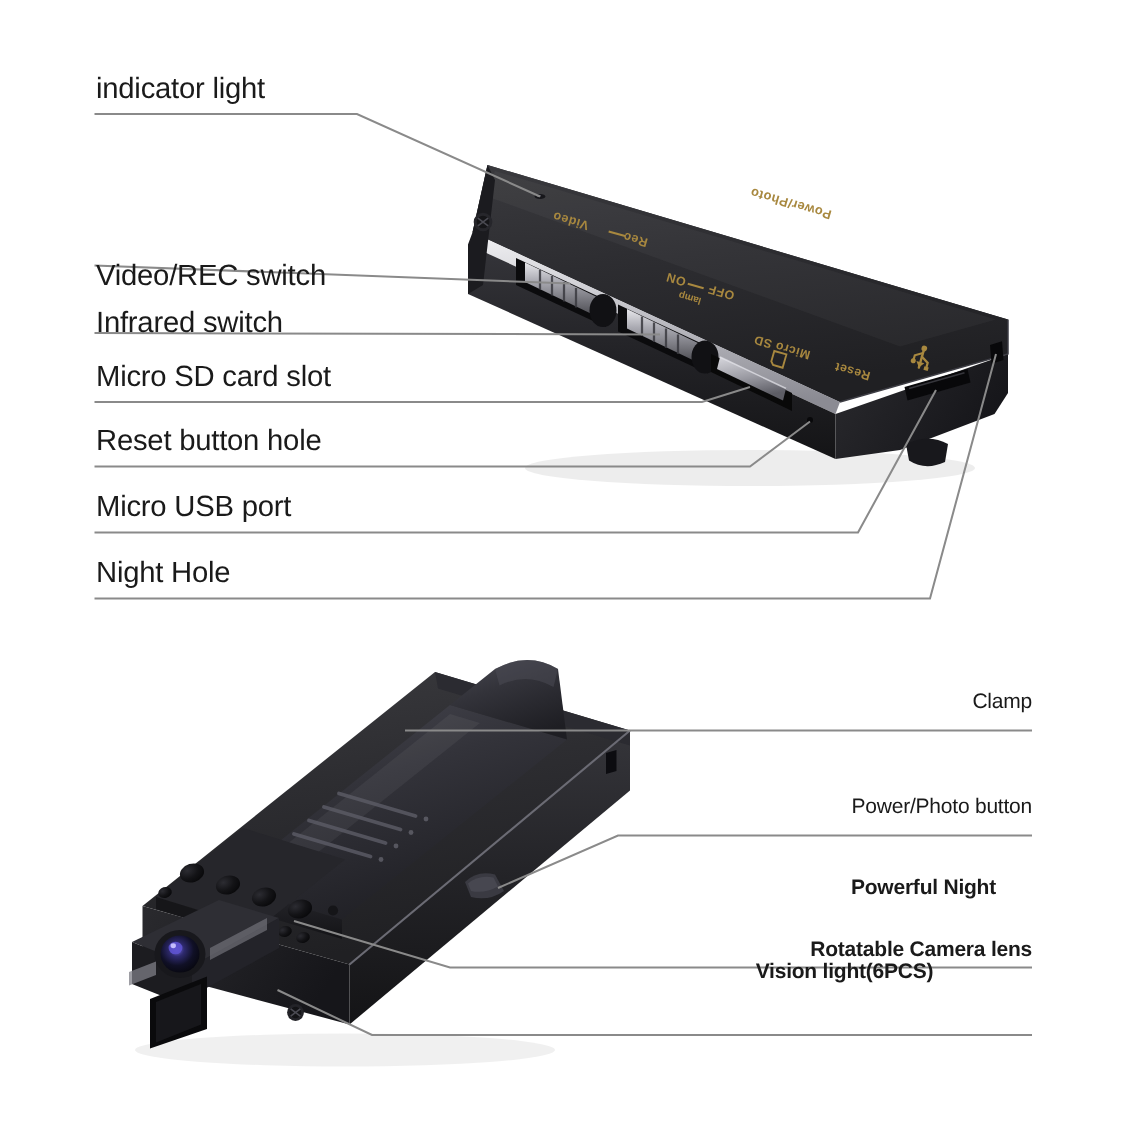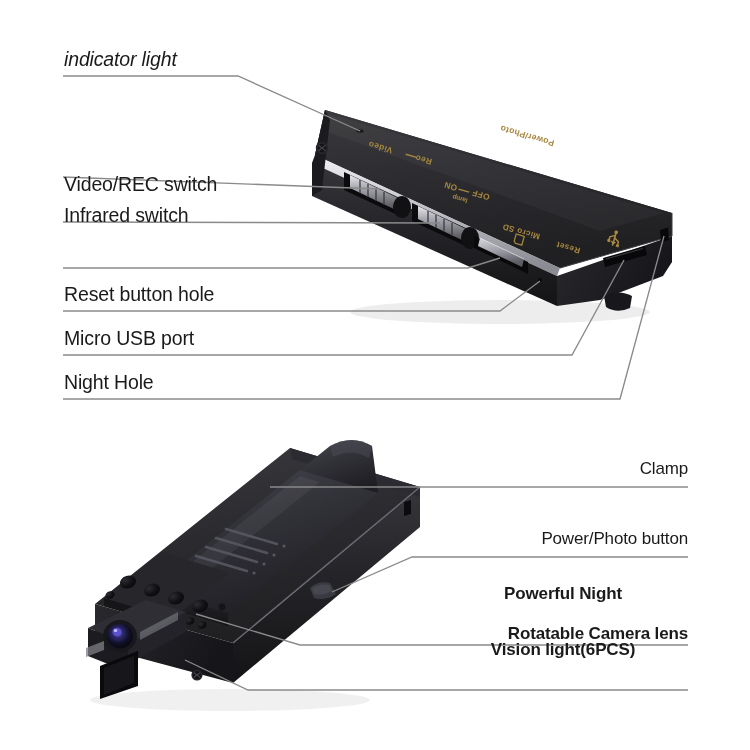--- a/index.html
+++ b/index.html
@@ -31,21 +31,21 @@
     font-family: "Liberation Sans", sans-serif;
     white-space: pre;
     line-height: 1.16;
   }
   .lbl-left {
     font-size: 19.5px;
     font-weight: 400;
     letter-spacing: -0.15px;
   }
   .lbl-right {
-    font-size: 17px;
+    font-size: 14px;
     font-weight: 400;
     letter-spacing: -0.15px;
     text-align: right;
   }
   .lbl-right.bold {
     font-weight: 700;
     text-align: center;
     line-height: 1.14;
   }
 </style>
@@ -326,36 +326,37 @@
       <path d="M 270,487 L 688,487"></path>
 
       <path d="M 332,592 L 412,557 L 688,557"></path>
 
       <path d="M 196,614 L 300,645 L 688,645"></path>
 
       <path d="M 185,660 L 248,690 L 688,690"></path>
     </g>
   </svg>
 
-  <div class="callout-label lbl-left" style="left:64px; top:48px;font-style:italic;">indicator light</div>
+  <div class="callout-label lbl-left" style="left:64px; top:48px;">indicator light</div>
 
   <div class="callout-label lbl-left" style="left:64px; top:149px;margin-top:24px;">Video/REC switch</div>
 
   <div class="callout-label lbl-left" style="left:64px; top:204px;">Infrared switch</div>
 
+  <div class="callout-label lbl-left" style="left:64px; top:240px;">Micro SD card slot</div>
 
   <div class="callout-label lbl-left" style="left:64px; top:283px;">Reset button hole</div>
 
   <div class="callout-label lbl-left" style="left:64px; top:327px;">Micro USB port</div>
 
   <div class="callout-label lbl-left" style="left:64px; top:371px;">Night Hole</div>
 
   <div class="callout-label lbl-right" style="left:488px; top:459px; width:200px;">Clamp</div>
 
   <div class="callout-label lbl-right" style="left:408px; top:529px; width:280px;">Power/Photo button</div>
 
-  <div class="callout-label lbl-right bold" style="left:438px; top:584px; width:250px;">Powerful Night</div>
+  <div class="callout-label lbl-right bold" style="left:414px; top:584px; width:250px;text-align:right;">Powerful Night</div>
 
   <div class="callout-label lbl-right bold" style="left:438px; top:606px; width:250px;margin-top:34px;">Vision light(6PCS)</div>
 
   <div class="callout-label lbl-right" style="left:368px; top:624px; width:320px;font-weight:bold;">Rotatable Camera lens</div>
 
 </div>
 
 </body></html>

